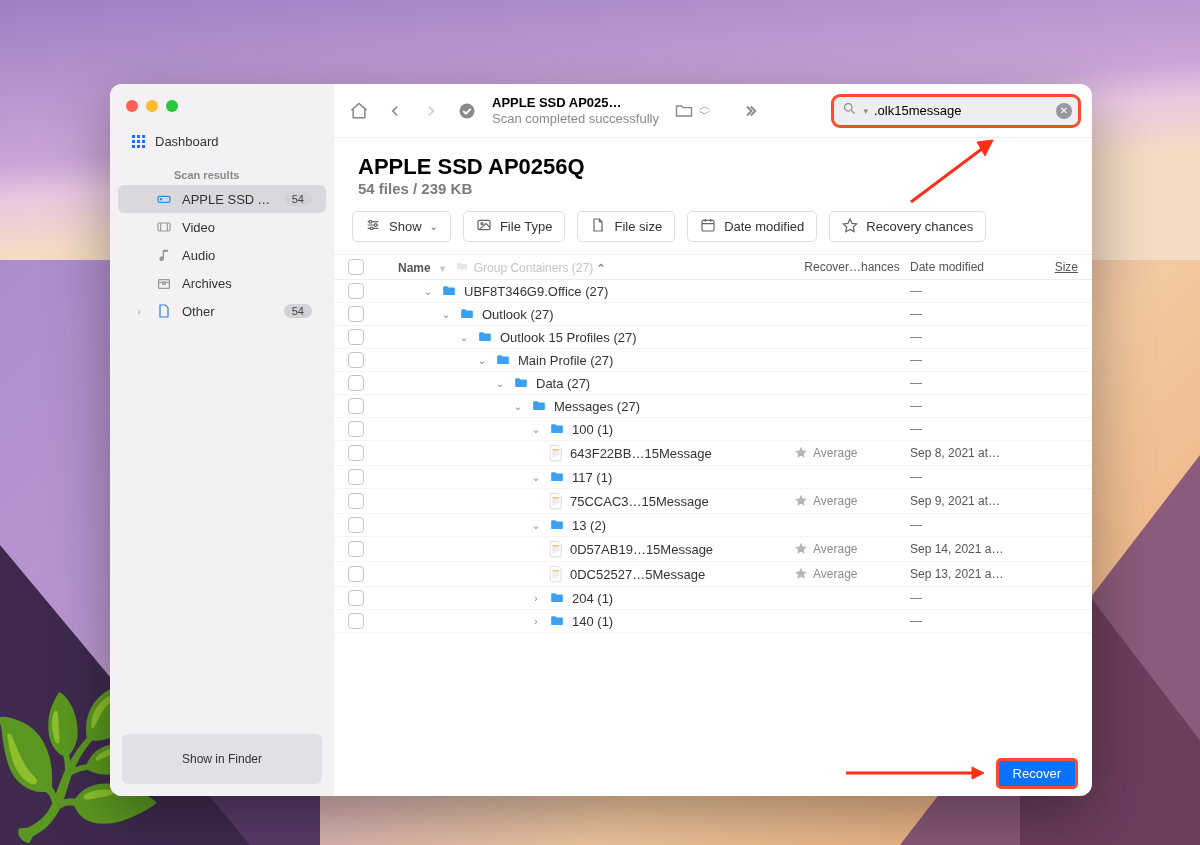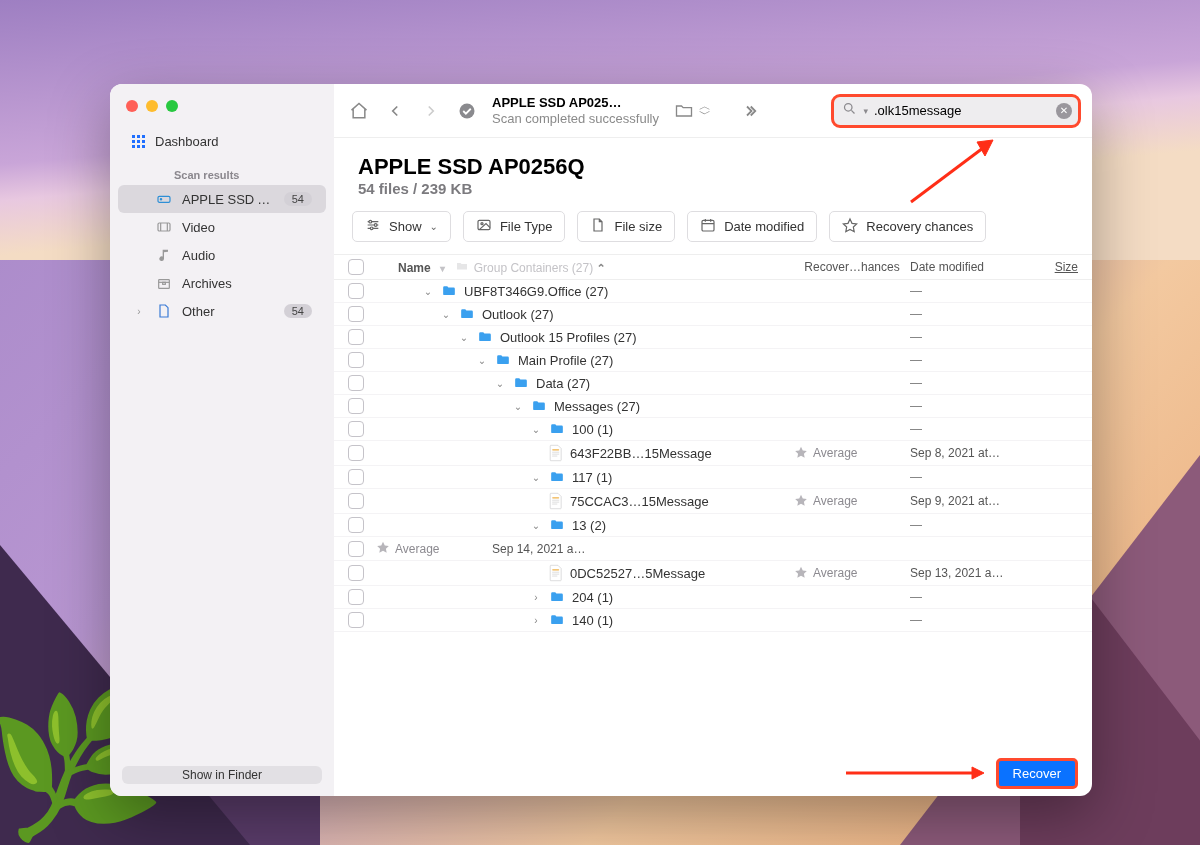--- a/index.html
+++ b/index.html
@@ -32,21 +32,21 @@
   .side-item{display:flex;align-items:center;gap:10px;padding:6px 14px;font-size:13px;color:#333;cursor:default;border-radius:6px;margin:0 8px;}
   .side-item.sel{background:#dbd8dd;}
   .side-item .ico{width:16px;height:16px;display:flex;align-items:center;justify-content:center;color:#888;font-size:13px;}
   .side-item .lbl{flex:1;white-space:nowrap;overflow:hidden;text-overflow:ellipsis;}
   .badge{background:#d3d0d6;color:#444;font-size:11px;border-radius:10px;padding:1px 8px;font-weight:500;}
   .side-section{font-size:11px;color:#8a878d;padding:14px 16px 4px;font-weight:600;margin-left:48px;}
   .dashboard-ico{display:inline-grid;grid-template-columns:repeat(3,3px);gap:2px;}
   .dashboard-ico span{width:3px;height:3px;background:#1f6fff;}
   .chev-side{width:14px;color:#999;font-size:10px;text-align:center;}
   .spacer{flex:1;}
-  .show-finder{margin:8px 12px 12px;background:#e2e0e4;border-radius:6px;text-align:center;padding:2px;font-size:12px;color:#333;cursor:default;}
+  .show-finder{margin:8px 12px 12px;background:#e2e0e4;border-radius:6px;text-align:center;padding:18px;font-size:12px;color:#333;cursor:default;}
   
   .main{flex:1;display:flex;flex-direction:column;min-width:0;}
   .toolbar{height:54px;display:flex;align-items:center;padding:0 14px;gap:14px;border-bottom:1px solid #eee;}
   .tb-ico{width:22px;height:22px;display:flex;align-items:center;justify-content:center;color:#888;font-size:16px;cursor:default;}
   .tb-ico.disabled{color:#ccc;}
   .tb-title{line-height:1.2;}
   .tb-title .t1{font-weight:700;font-size:13px;}
   .tb-title .t2{font-size:13px;color:#8a8a8a;text-align:center;}
   .tb-view{display:flex;align-items:center;gap:4px;}
   .search-box{flex:0 0 214px;margin-left:auto;height:28px;background:#eeedef;border-radius:6px;display:flex;align-items:center;padding:0 6px 0 8px;gap:6px;position:relative;}
@@ -486,39 +486,49 @@
                 </svg>
               </span>
               <span class="txt">13 (2)</span>
             </div>
             <div class="rec-cell"></div>
             <div class="date-cell"><span class="dash">—</span></div>
             <div class="size-cell"></div>
           </div>
           <div class="row">
             <div class="cbx"></div>
-            <div class="rec-cell">
-              <span><svg viewBox="0 0 24 24" width="14" height="14" fill="#b7b5ba">
-                  <polygon points="12 3 15 9.5 22 10.3 17 15 18.3 22 12 18.6 5.7 22 7 15 2 10.3 9 9.5"></polygon>
-                </svg></span>
-              <span>Average</span>
-            </div>
-            <div class="date-cell">Sep 14, 2021 a…</div>
-            <div class="size-cell"></div>
-          </div>
-          <div class="row">
-            <div class="cbx"></div>
             <div class="name-cell" style="padding-left:172px">
               <span class="msgfile"><svg viewBox="0 0 24 28">
                   <path fill="#fff" stroke="#c9c8cc" d="M4 2h11l5 5v18a1 1 0 0 1-1 1H4a1 1 0 0 1-1-1V3a1 1 0 0 1 1-1z"></path>
                   <rect x="6" y="8" width="11" height="2" rx="1" fill="#f0b24b"></rect>
                   <rect x="6" y="12" width="11" height="1.5" fill="#ddd"></rect>
                   <rect x="6" y="15" width="11" height="1.5" fill="#ddd"></rect>
                   <rect x="6" y="18" width="8" height="1.5" fill="#ddd"></rect>
                 </svg></span>
+              <span class="txt">0D57AB19…15Message</span>
+            </div>
+            <div class="rec-cell">
+              <span><svg viewBox="0 0 24 24" width="14" height="14" fill="#b7b5ba">
+                  <polygon points="12 3 15 9.5 22 10.3 17 15 18.3 22 12 18.6 5.7 22 7 15 2 10.3 9 9.5"></polygon>
+                </svg></span>
+              <span>Average</span>
+            </div>
+            <div class="date-cell">Sep 14, 2021 a…</div>
+            <div class="size-cell"></div>
+          </div>
+          <div class="row">
+            <div class="cbx"></div>
+            <div class="name-cell" style="padding-left:172px">
+              <span class="msgfile"><svg viewBox="0 0 24 28">
+                  <path fill="#fff" stroke="#c9c8cc" d="M4 2h11l5 5v18a1 1 0 0 1-1 1H4a1 1 0 0 1-1-1V3a1 1 0 0 1 1-1z"></path>
+                  <rect x="6" y="8" width="11" height="2" rx="1" fill="#f0b24b"></rect>
+                  <rect x="6" y="12" width="11" height="1.5" fill="#ddd"></rect>
+                  <rect x="6" y="15" width="11" height="1.5" fill="#ddd"></rect>
+                  <rect x="6" y="18" width="8" height="1.5" fill="#ddd"></rect>
+                </svg></span>
               <span class="txt">0DC52527…5Message</span>
             </div>
             <div class="rec-cell">
               <span><svg viewBox="0 0 24 24" width="14" height="14" fill="#b7b5ba">
                   <polygon points="12 3 15 9.5 22 10.3 17 15 18.3 22 12 18.6 5.7 22 7 15 2 10.3 9 9.5"></polygon>
                 </svg></span>
               <span>Average</span>
             </div>
             <div class="date-cell">Sep 13, 2021 a…</div>
             <div class="size-cell"></div>

